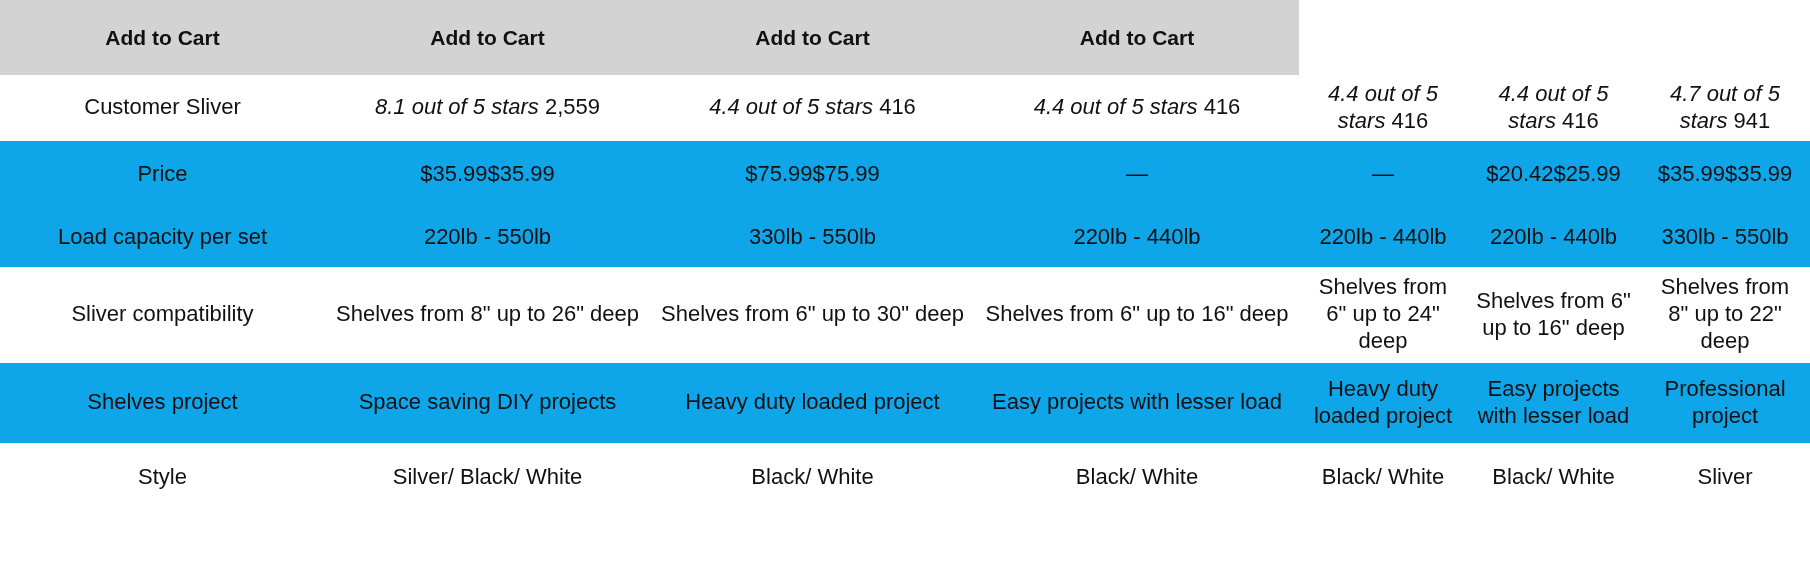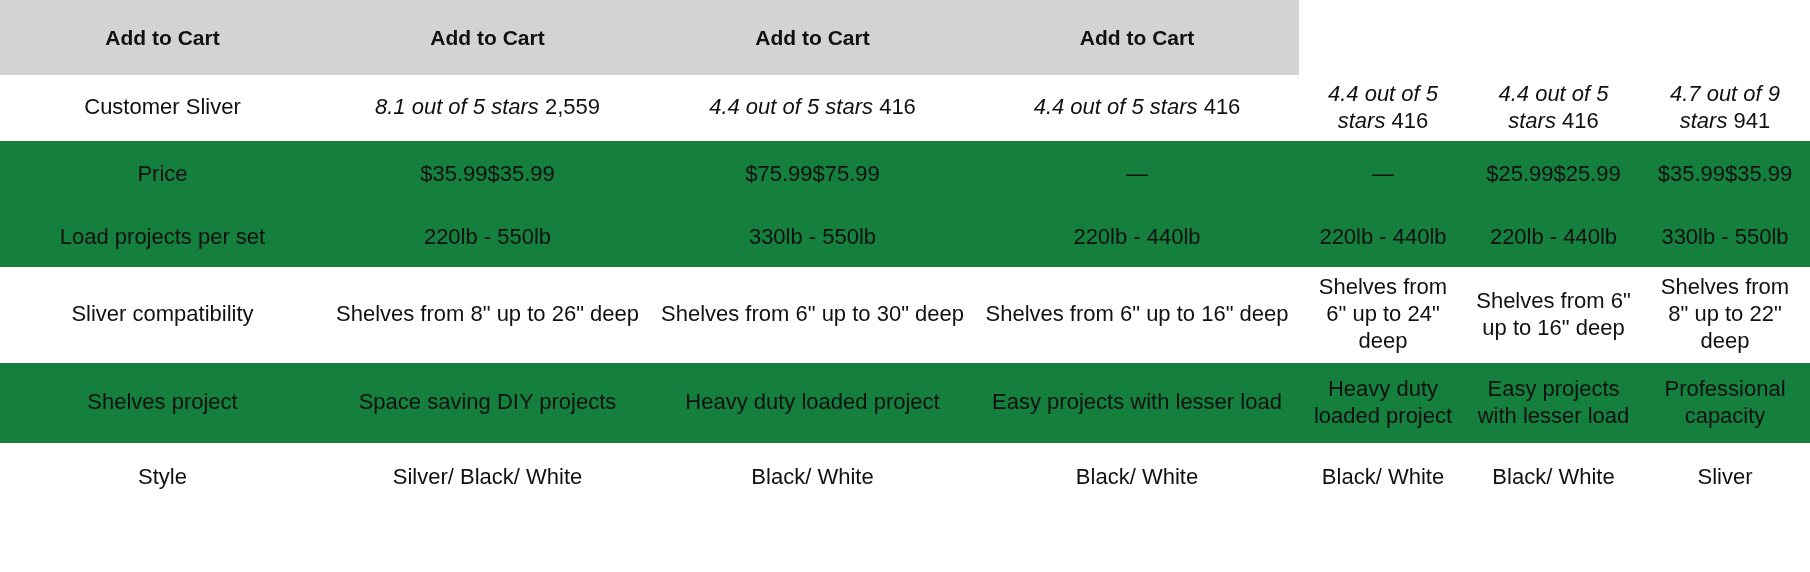--- a/index.html
+++ b/index.html
@@ -27,21 +27,21 @@
     word-wrap: break-word;
   }
   tr.header-row td { height: 75px; }
   td.cart-cell {
     background: #d3d3d3;
     font-weight: bold;
     font-size: 21px;
     cursor: pointer;
   }
   td.empty-cell { background: #ffffff; }
-  tr.stripe td { background: #15803d; }
+  tr.stripe td { background: #0ea5e9; }
   tr.row-reviews td  { height: 63px; }
   tr.row-price td    { height: 67px; }
   tr.row-support td  { height: 63px; }
   tr.row-load td     { height: 59px; }
   tr.row-shelf td    { height: 96px; }
   tr.row-suitable td { height: 80px; }
   tr.row-style td    { height: 69px; }
   .it { font-style: italic; }
 </style>
 </head>
@@ -69,36 +69,36 @@
     <td class="empty-cell"></td>
   </tr>
 
   <tr class="row-reviews">
     <td>Customer Sliver</td>
     <td><span class="it">8.1 out of 5 stars</span> <span>2,559</span></td>
     <td><span class="it">4.4 out of 5 stars</span> <span>416</span></td>
     <td><span class="it">4.4 out of 5 stars</span> <span>416</span></td>
     <td><span class="it">4.4 out of 5 stars</span> <span>416</span></td>
     <td><span class="it">4.4 out of 5 stars</span> <span>416</span></td>
-    <td><span class="it">4.7 out of 9 stars</span> <span>941</span></td>
+    <td><span class="it">4.7 out of 5 stars</span> <span>941</span></td>
   </tr>
 
   <tr class="row-price stripe">
     <td>Price</td>
     <td>$35.99$35.99</td>
     <td>$75.99$75.99</td>
     <td>—</td>
     <td>—</td>
-    <td>$25.99$25.99</td>
+    <td>$20.42$25.99</td>
     <td>$35.99$35.99</td>
   </tr>
 
 
   <tr class="row-load stripe">
-    <td>Load projects per set</td>
+    <td>Load capacity per set</td>
     <td>220lb - 550lb</td>
     <td>330lb - 550lb</td>
     <td>220lb - 440lb</td>
     <td>220lb - 440lb</td>
     <td>220lb - 440lb</td>
     <td>330lb - 550lb</td>
   </tr>
 
   <tr class="row-shelf">
     <td>Sliver compatibility</td>
@@ -110,21 +110,21 @@
     <td>Shelves from 8" up to 22" deep</td>
   </tr>
 
   <tr class="row-suitable stripe">
     <td>Shelves project</td>
     <td>Space saving DIY projects</td>
     <td>Heavy duty loaded project</td>
     <td>Easy projects with lesser load</td>
     <td>Heavy duty loaded project</td>
     <td>Easy projects with lesser load</td>
-    <td>Professional capacity</td>
+    <td>Professional project</td>
   </tr>
 
   <tr class="row-style">
     <td>Style</td>
     <td>Silver/ Black/ White</td>
     <td>Black/ White</td>
     <td>Black/ White</td>
     <td>Black/ White</td>
     <td>Black/ White</td>
     <td>Sliver</td>

